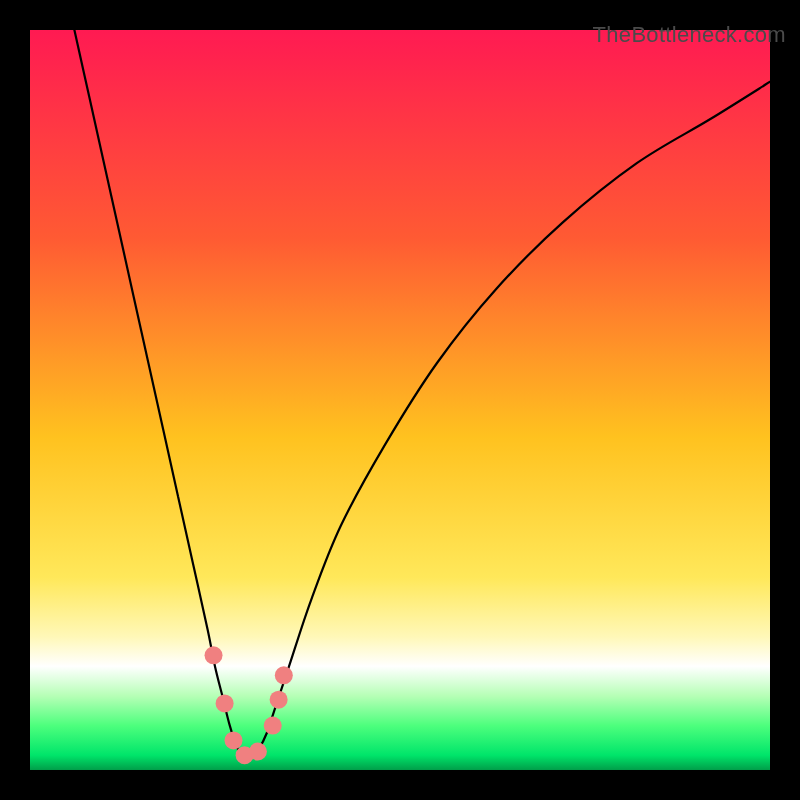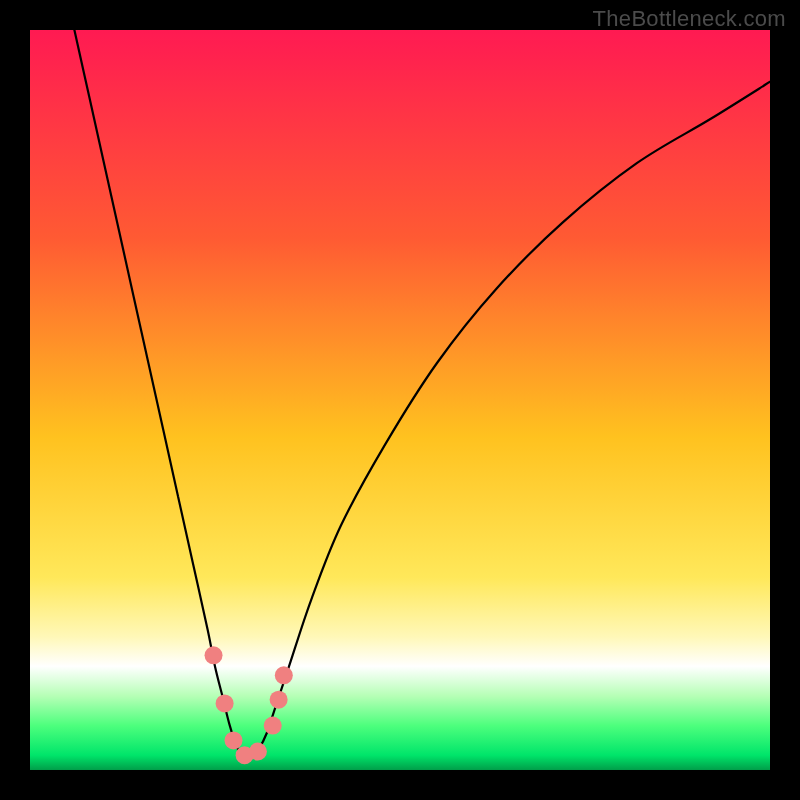--- a/index.html
+++ b/index.html
@@ -12,21 +12,21 @@
     font-family: Arial, sans-serif;
   }
   .outer {
     width: 800px;
     height: 800px;
     background: #000;
     position: relative;
   }
   .watermark {
     position: absolute;
-    top: 6px;
+    top: 22px;
     right: 14px;
     color: #4b4b4b;
     font-size: 22px;
     font-weight: 500;
     letter-spacing: 0.3px;
     z-index: 10;
   }
   .plot {
     position: absolute;
     left: 30px;

